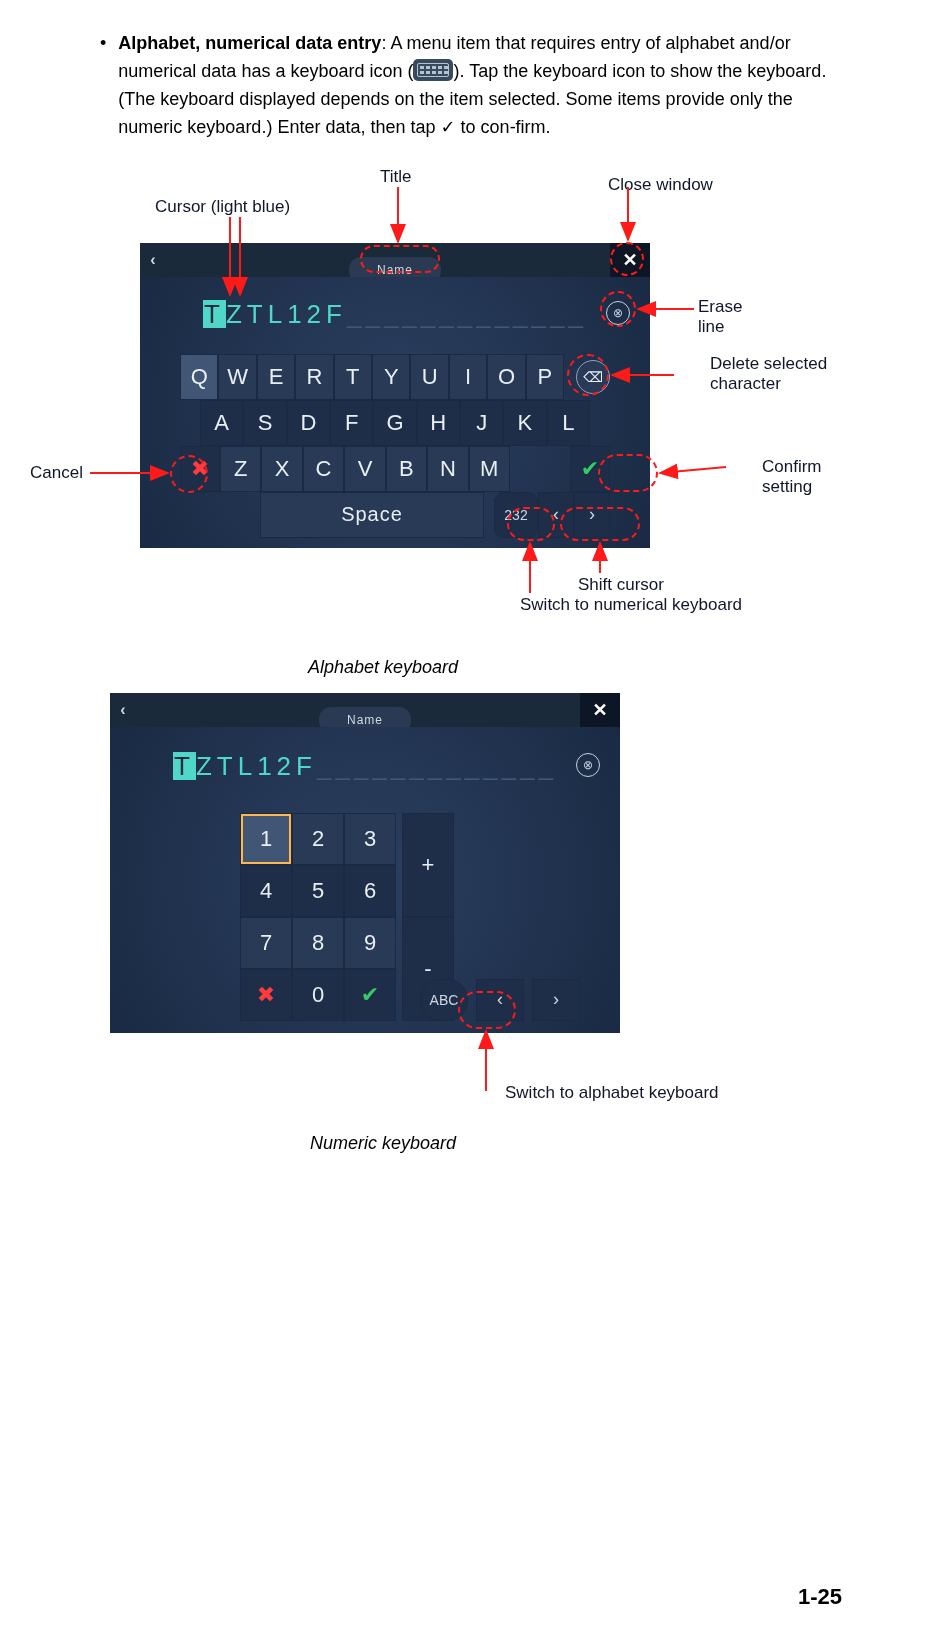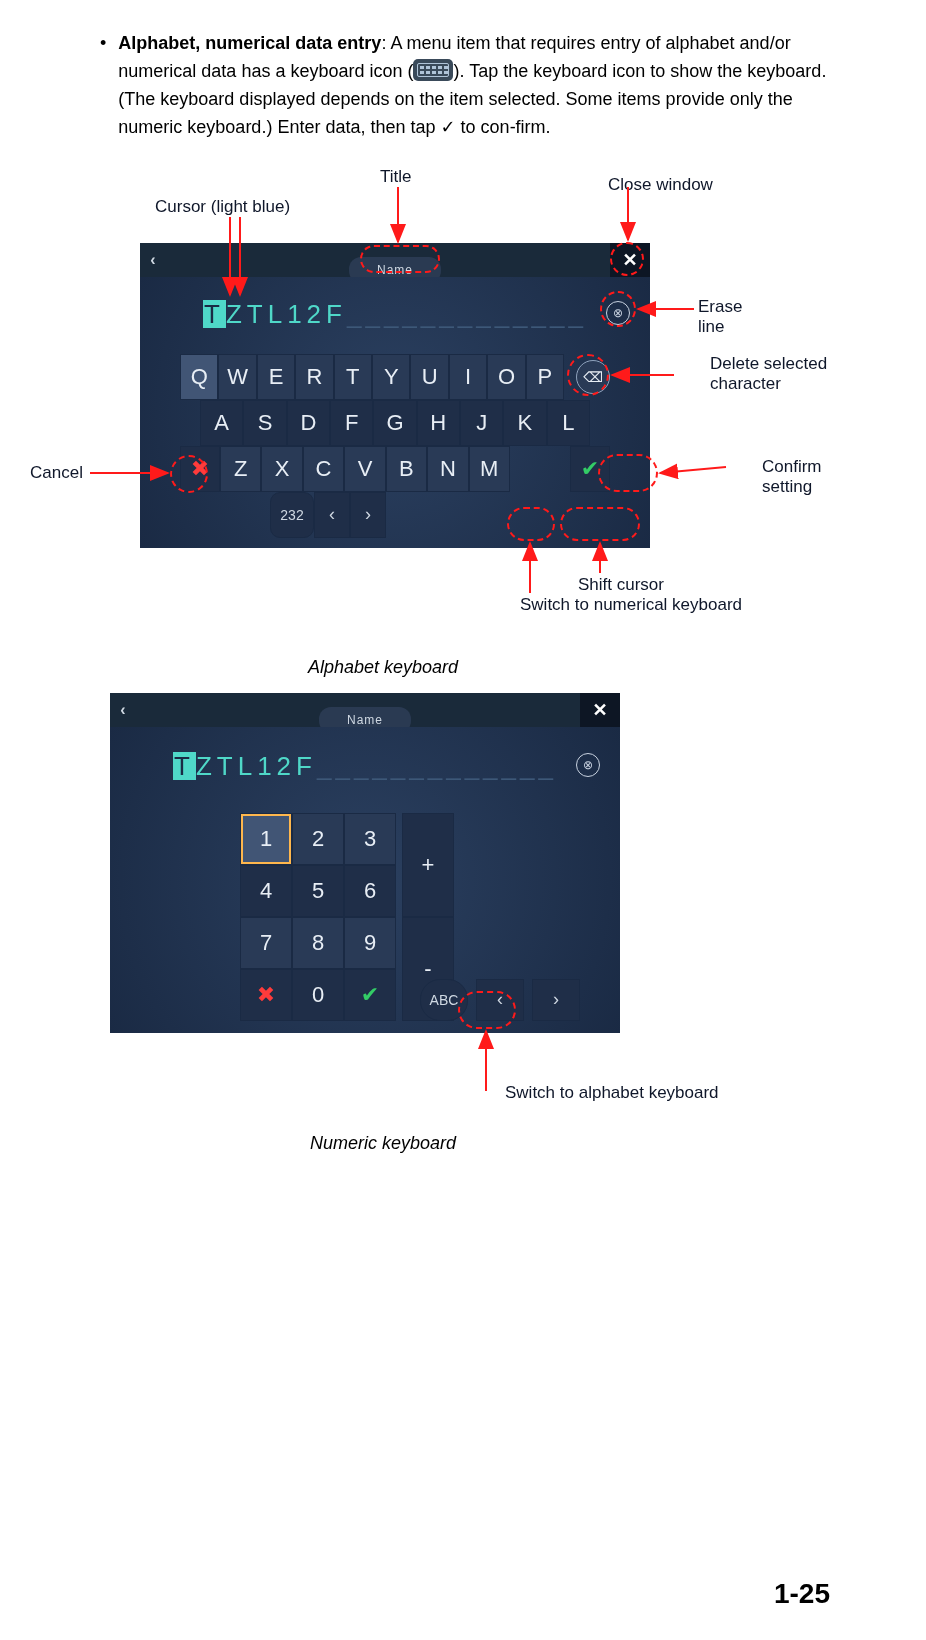--- a/index.html
+++ b/index.html
@@ -25,21 +25,21 @@
   }
   .check-inline { font-family: "Segoe UI Symbol","Apple Symbols",sans-serif; }
 
   
   .figure-block { position: relative; margin: 15px auto 10px; }
   .fig1 { height: 480px; width: 760px; left: -20px; }
   .fig2 { height: 440px; width: 700px; margin-left: 10px; }
 
   .caption { font-style: italic; text-align: center; font-size: 18px; margin-top: 4px; }
 
-  .page-num { position: absolute; bottom: 30px; right: 96px; font-weight: bold; font-size: 28px; }
+  .page-num { position: absolute; bottom: 30px; right: 84px; font-weight: bold; font-size: 22px; }
 
   
   .ann { position: absolute; font-size: 17px; line-height: 1.2; color: #0f172a; white-space: nowrap; }
 
   
   .device { position: absolute; background: #1a2a44; border-radius: 2px; box-shadow: 0 0 0 1px #0a1628 inset; }
   .dev-header { height: 34px; background: #1a2a3a; display:flex; align-items:center; position:relative; }
   .dev-back { width: 26px; text-align:center; color:#cfd8e2; font-weight:bold; font-size: 16px; }
   .dev-title { position:absolute; left:50%; transform:translateX(-50%); top:7px; background:#2a3a52; color:#cfd8e2; font-size:12px; padding:6px 28px; border-radius: 12px; letter-spacing:1px;margin-top:7px; }
   .dev-close { position:absolute; right:0; top:0; width:40px; height:34px; background:#0d1624; display:flex; align-items:center; justify-content:center; color:#fff; font-size:18px; font-weight:bold; }
@@ -148,20 +148,21 @@
             <div class="kb-key">C</div>
             <div class="kb-key">V</div>
             <div class="kb-key">B</div>
             <div class="kb-key">N</div>
             <div class="kb-key">M</div>
             <div style="flex:0 0 60px;"></div>
             <div class="kb-key confirm" style="flex:0 0 40px;">✔</div>
           </div>
           <div class="kb-row">
             <div style="flex:0 0 80px;"></div>
+            <div class="kb-key space" style="flex:1 1 auto;">Space</div>
             <div style="flex:0 0 10px;"></div>
             <div class="kb-key mode" style="flex:0 0 44px;">232</div>
             <div class="kb-key arrow" style="flex:0 0 36px;">‹</div>
             <div class="kb-key arrow" style="flex:0 0 36px;">›</div>
           </div>
         </div>
       </div>
     </div>
 
     <div class="callout" style="left:280px; top:78px; width:80px; height:28px; border-radius:14px;"></div>

